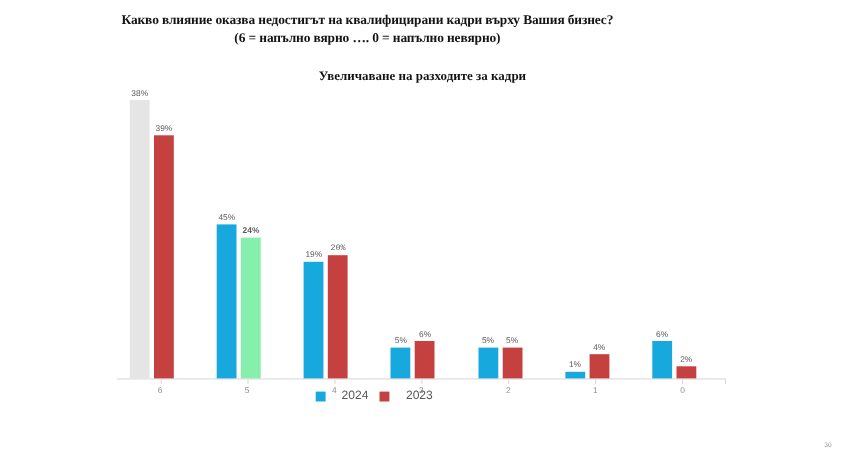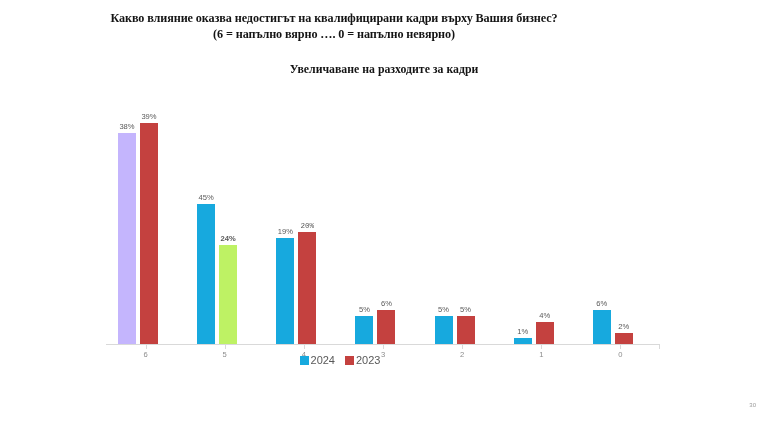--- a/index.html
+++ b/index.html
@@ -115,21 +115,21 @@
     top: 262px;
     width: 640px;
     display: flex;
     justify-content: center;
     align-items: center;
     gap: 10px;
   }
   .legend-item {
     display: flex;
     align-items: center;
-    gap: 2px;
+    gap: 15px;
   }
   .legend-swatch {
     width: 9px;
     height: 9px;
     display: block;
   }
   .legend-text {
     font-size: 11px;
     color: #595959;
     font-family: "Liberation Sans", sans-serif;
@@ -159,34 +159,34 @@
   <span class="line1">Какво влияние оказва недостигът на квалифицирани кадри върху Вашия бизнес?</span>
   <span class="line2">(6 = напълно вярно …. 0 = напълно невярно)</span>
 </div>
 
 <div id="slide-subtitle">Увеличаване на разходите за кадри</div>
 
 <div id="chart-area">
   <div id="plot">
     <div id="axis-line"></div>
   <div class="cat-group" style="left: 0px; width: 79.1429px;">
-        <div class="bar blue" style="background: #c4b5fd; height: 211px;">
+        <div class="bar blue" style="background: #e5e5e5; height: 253px;">
           <span class="bar-label" style="color: rgb(89, 89, 89);">38%</span>
         </div>
         <div class="bar red" style="background: rgb(196, 65, 63); height: 221px;">
           <span class="bar-label" style="color: rgb(89, 89, 89);">39%</span>
         </div>
       </div>
       <div class="cat-label" style="left: 0px; width: 79.1429px; color: rgb(140, 140, 140);">6</div>
       <div class="axis-tick" style="left: 39.5714px; background: rgb(217, 217, 217);"></div>
       <div class="cat-group" style="left: 79.1429px; width: 79.1429px;">
         <div class="bar blue" style="background: rgb(23, 169, 222); height: 140px;">
           <span class="bar-label" style="color: rgb(89, 89, 89);">45%</span>
         </div>
-        <div class="bar red" style="background: #bef264; height: 99px; font-weight: bold;">
+        <div class="bar red" style="background: #86efac; height: 128px; font-weight: bold;">
           <span class="bar-label" style="color: rgb(89, 89, 89);">24%</span>
         </div>
       </div>
       <div class="cat-label" style="left: 79.1429px; width: 79.1429px; color: rgb(140, 140, 140);">5</div>
       <div class="axis-tick" style="left: 118.714px; background: rgb(217, 217, 217);"></div>
       <div class="cat-group" style="left: 158.286px; width: 79.1429px;">
         <div class="bar blue" style="background: rgb(23, 169, 222); height: 106.4px;">
           <span class="bar-label" style="color: rgb(89, 89, 89);">19%</span>
         </div>
         <div class="bar red" style="background: rgb(196, 65, 63); height: 112px;">

